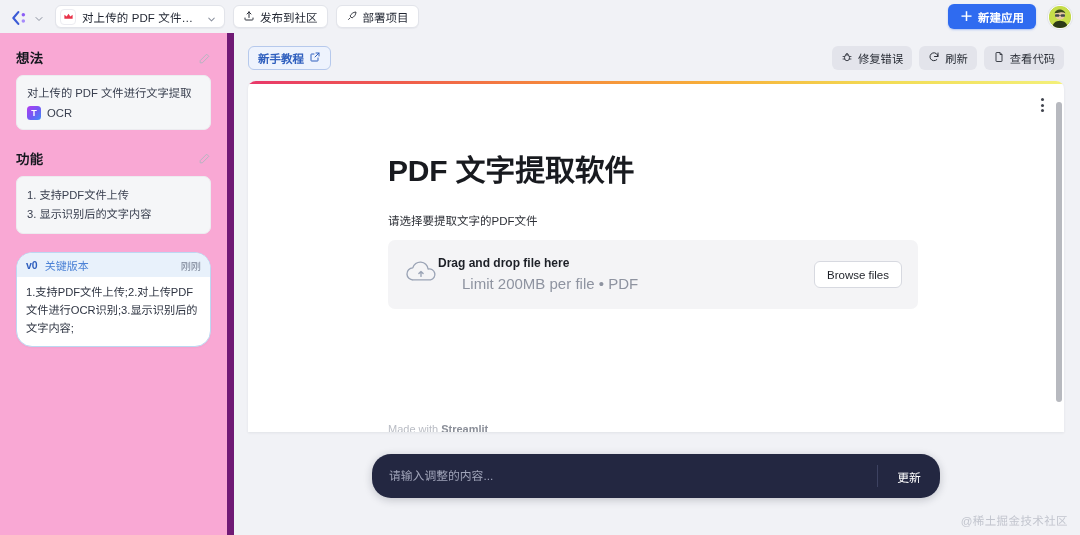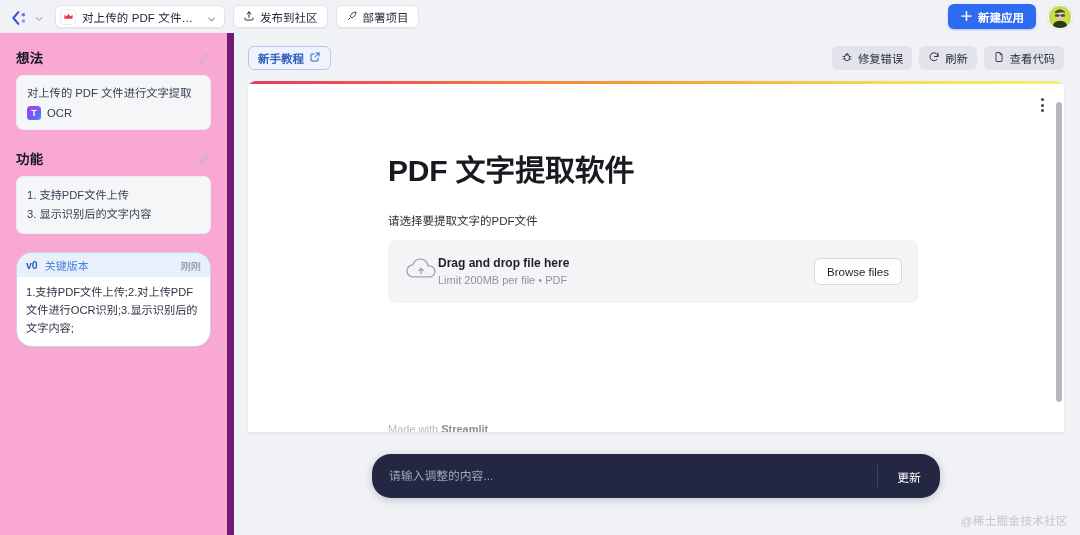--- a/index.html
+++ b/index.html
@@ -174,21 +174,21 @@
     margin-bottom: 22px;
   }
   .st-sub { font-size:11.5px; color:#2c2f36; margin-bottom: 12px; }
   .uploader {
     width: 530px; background:#f4f4f6; border-radius:7px;
     padding: 14px 16px; display:flex; align-items:center; 
   }
   .cloud-icon { width: 34px; height: 34px; color:#9aa3b5; flex:0 0 34px; }
   .up-texts { flex:1 1 auto; min-width:0; }
   .up-main { font-size: 12px; font-weight:700; color:#1d2027; line-height:1.5; }
-  .up-sub { font-size: 11px; color:#8e93a0; line-height:1.55; }
+  .up-sub { font-size: 15px; color:#8e93a0; line-height:1.55;margin-left:24px; }
   .browse-btn {
     height: 27px; padding: 0 12px; border:1px solid #d7d9e0; border-radius:6px;
     background:#ffffff; font-size: 11.5px; color:#1d2027; cursor:pointer; white-space:nowrap;
   }
   .made-with {
     position:absolute; left: 140px; bottom: -3px;
     font-size: 11px; color:#b9bcc4;
   }
   .made-with b { color:#8a8e98; font-weight:700; }
 

